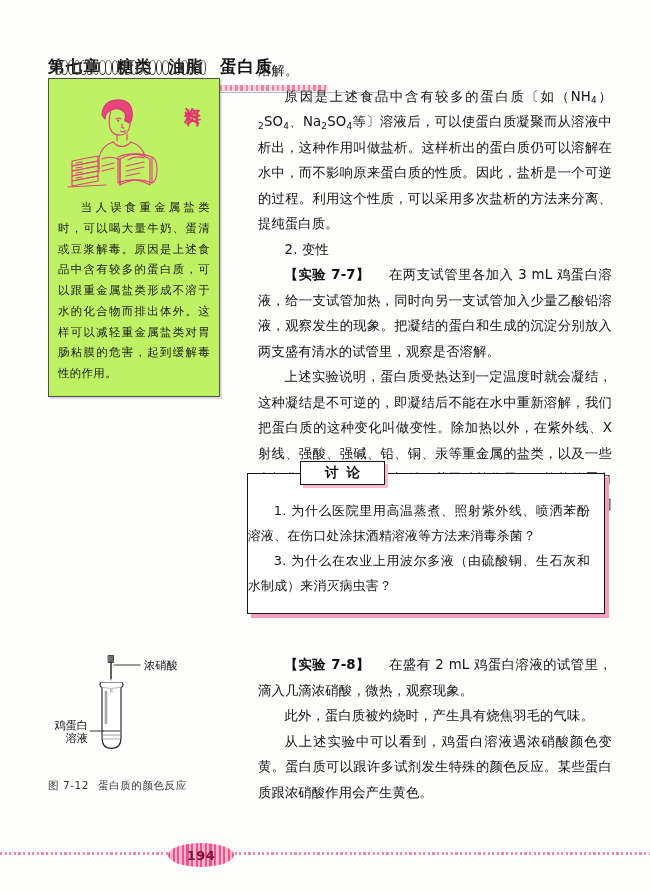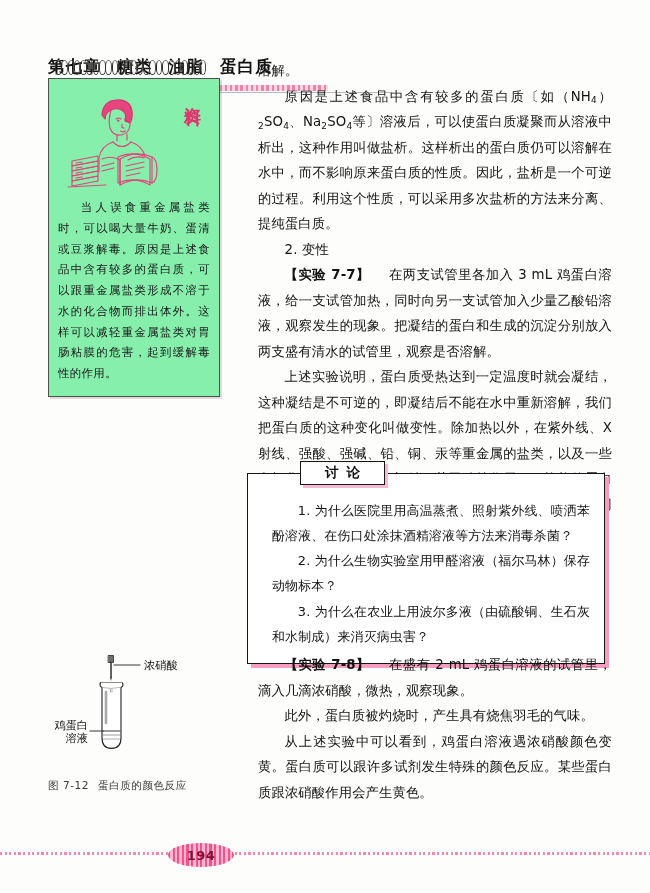--- a/index.html
+++ b/index.html
@@ -99,21 +99,21 @@
     position: absolute;
     left: 2px; top: 9px;
     width: 164px; height: 8px;
     background: linear-gradient(to bottom, rgba(150,148,140,.55), rgba(190,188,180,.05));
     z-index: -1;
   }
   .notebook-body {
     position: relative;
     margin-top: 1px;
     border: 1px solid #4f4f4c;
-    background: #86efac;
+    background: #bef264;
     padding: 8px 9px 12px 9px;
     box-shadow: 2px 2px 0 rgba(160,158,150,.35);
     min-height: 268px;
     box-sizing: border-box;
   }
 
   
   .illus {
     position: relative;
     height: 104px;
@@ -187,21 +187,21 @@
   
   .discussion {
     position: absolute;
     left: 247px;
     top: 473px;
     width: 358px;
     box-sizing: border-box;
     border: 1.6px solid #161616;
     background: #ffffff;
     box-shadow: 4px 4px 0 0 #f59ec0;
-    padding: 24px 14px 14px 24px;
+    padding: 24px 14px 14px 0;
   }
   .disc-title {
     position: absolute;
     left: 52px;
     top: -13px;
     background: #ffffff;
     border: 1.4px solid #161616;
     box-shadow: 3px 3px 0 0 #f8b9d2;
     padding: 2px 16px 3px 16px;
     font-size: 13.6px;
@@ -401,21 +401,20 @@
       <p class="indent"><span class="exp-tag">【实验 7-7】</span>&nbsp;&nbsp;&nbsp;&nbsp;<span>在两支试管里各加入 3 mL 鸡蛋白溶液，给一支试管加热，同时向另一支试管加入少量乙酸铅溶液，观察发生的现象。把凝结的蛋白和生成的沉淀分别放入两支盛有清水的试管里，观察是否溶解。</span></p>
 
       <p class="indent">上述实验说明，蛋白质受热达到一定温度时就会凝结，这种凝结是不可逆的，即凝结后不能在水中重新溶解，我们把蛋白质的这种变化叫做变性。除加热以外，在紫外线、X 射线、强酸、强碱、铅、铜、汞等重金属的盐类，以及一些有机化合物、如甲醛、酒精、苯甲酸等作用下，均能使蛋白质发生变性。蛋白质变性后，不仅丧失了原有的可溶性，同时也失去了生理活性。</p>
     </div>
   </div>
 
   <div class="discussion">
     <div class="disc-title">讨论</div>
     <div class="disc-text">
       <p>1. 为什么医院里用高温蒸煮、照射紫外线、喷洒苯酚溶液、在伤口处涂抹酒精溶液等方法来消毒杀菌？</p>
-      <p>2. 为什么生物实验室用甲醛溶液（福尔马林）保存动物标本？</p>
       <p>3. 为什么在农业上用波尔多液（由硫酸铜、生石灰和水制成）来消灭病虫害？</p>
     </div>
   </div>
 
   <div class="right-col" style="top:652px;">
     <div class="body-text">
 
       <p class="indent"><span class="exp-tag">【实验 7-8】</span>&nbsp;&nbsp;&nbsp;&nbsp;<span>在盛有 2 mL 鸡蛋白溶液的试管里，滴入几滴浓硝酸，微热，观察现象。</span></p>
 
       <p class="indent">此外，蛋白质被灼烧时，产生具有烧焦羽毛的气味。</p>

